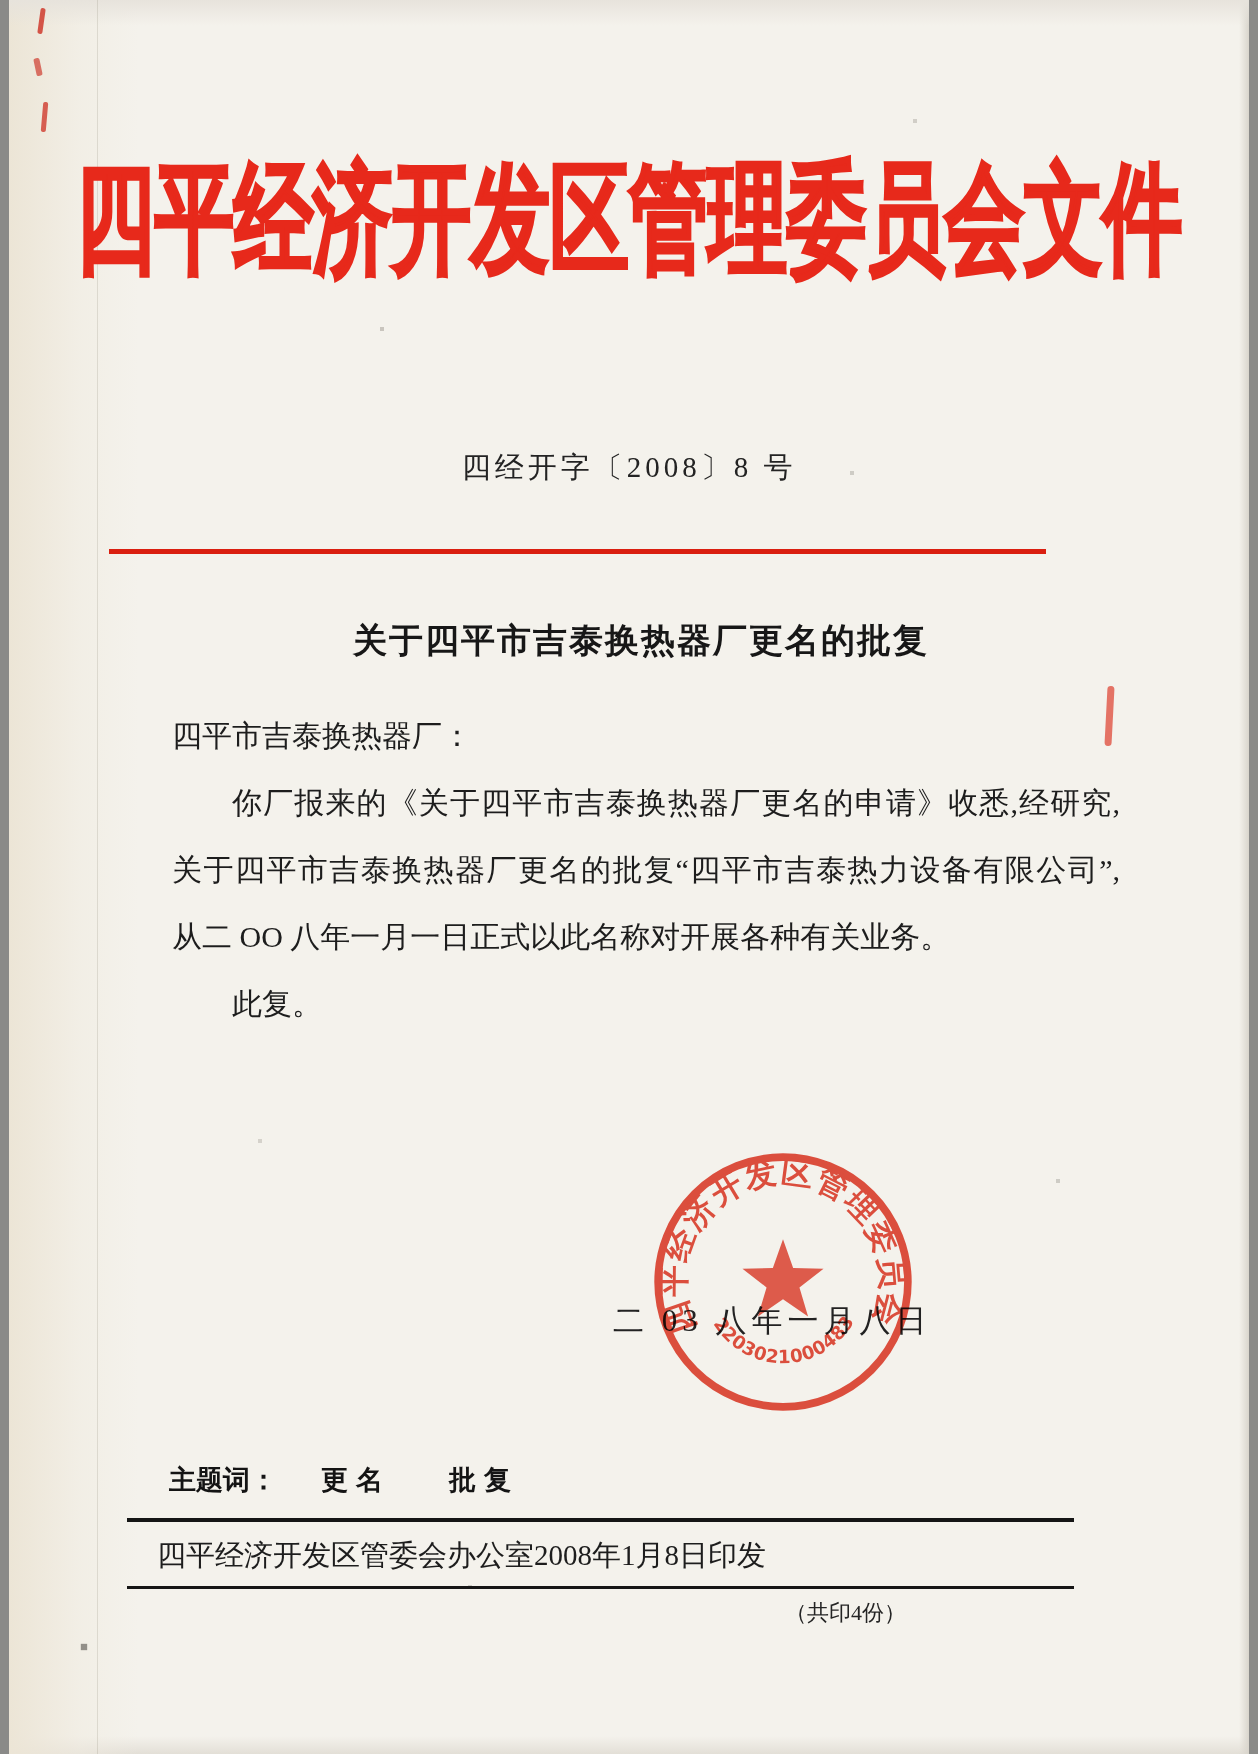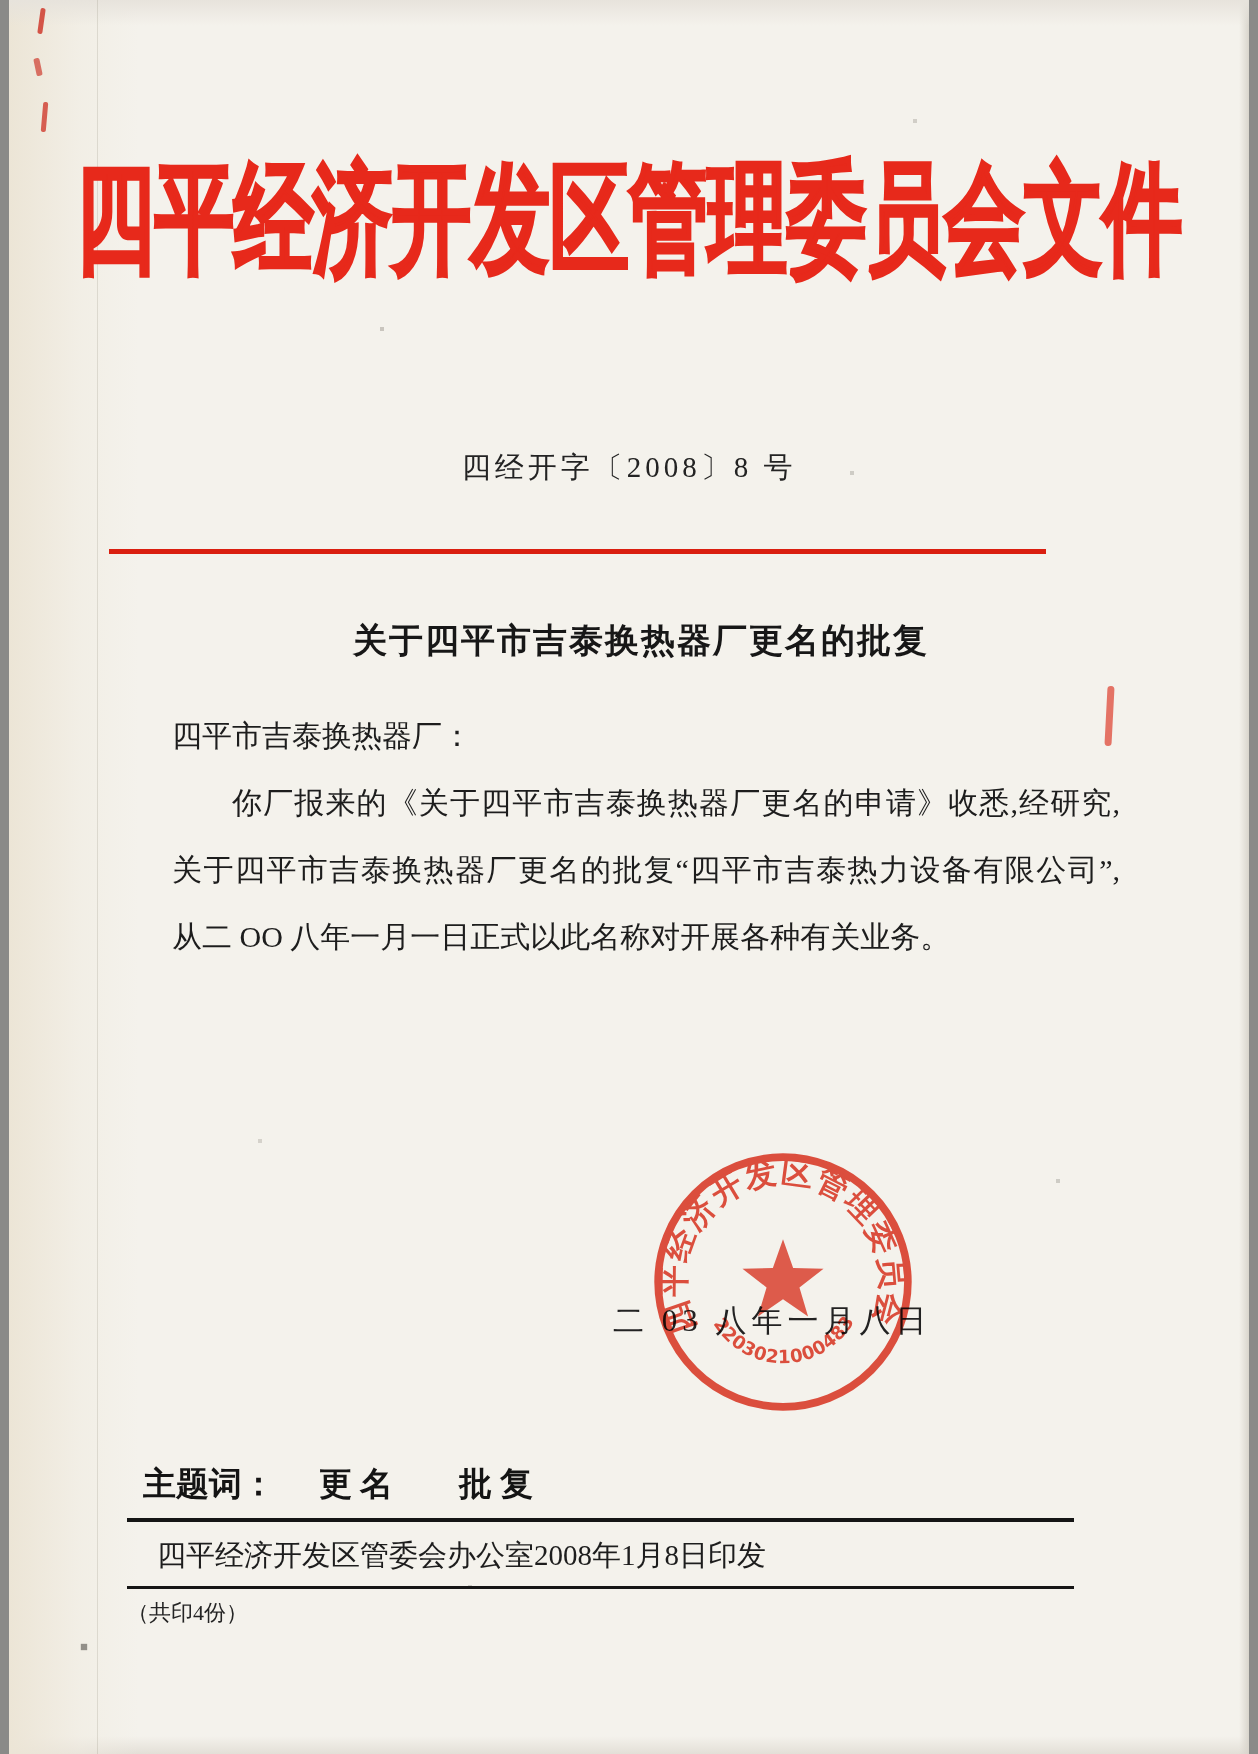--- a/index.html
+++ b/index.html
@@ -104,40 +104,40 @@
   }
   .seal {
     position: absolute; top: 1150px; left: 642px; width: 264px; height: 264px;
     z-index: 2;
     mix-blend-mode: multiply;
     opacity: .88;
   }
   .seal svg { width: 100%; height: 100%; }
 
   .keywords-row {
-    position: absolute; top: 1462px; left: 134px;
-    font-size: 33px;
+    position: absolute; top: 1462px; left: 160px;
+    font-size: 27px;
     font-weight: bold;
     font-family: Liberation Sans, sans-serif;
     color: #141414;
   }
   .keywords-row .kw1 { margin-left: 44px; letter-spacing: 8px; }
   .keywords-row .kw2 { margin-left: 58px; letter-spacing: 8px; }
   .footer-rule { position: absolute; left: 118px; width: 947px; background: #151515; }
   .footer-rule.r1 { top: 1518px; height: 4px; }
   .footer-rule.r2 { top: 1586px; height: 3px; }
   .issuer-row {
     position: absolute; top: 1536px; left: 148px; width: 790px;
     display: flex; justify-content: flex-start; align-items: baseline;
     font-size: 29px;
     color: #1d1d1d;
   }
   .copies {
     position: absolute; top: 1598px; left: 118px; width: 947px;
-    text-align: left; padding-right: 168px;
+    text-align: right; padding-right: 168px;
     font-size: 22px;
     color: #242424;
   }
 </style>
 </head>
 <body>
 
 <div class="page">
 
   <div class="fold-line"></div>
@@ -153,20 +153,21 @@
 
   <div class="red-rule"></div>
 
   <h2 class="doc-title">关于四平市吉泰换热器厂更名的批复</h2>
 
   <div class="body">
     <div class="salutation">四平市吉泰换热器厂：</div>
     <div class="body-line indent justify">你厂报来的《关于四平市吉泰换热器厂更名的申请》收悉,经研究,</div>
     <div class="body-line justify">关于四平市吉泰换热器厂更名的批复“四平市吉泰热力设备有限公司”,</div>
     <div class="body-line">从二 OO 八年一月一日正式以此名称对开展各种有关业务。</div>
+    <div class="closing">此复。</div>
   </div>
 
   <div class="sig-date">二 03 八年一月八日</div>
 
   <div class="seal">
     <svg viewBox="0 0 260 260">
       <defs>
         <path id="sealTopArc" d="M 44.4 175.5 A 97 97 0 1 1 215.6 175.5" fill="none"></path>
         <path id="sealBottomArc" d="M 57.5 163.8 A 80 80 0 0 0 202.5 163.8" fill="none"></path>
       </defs>

